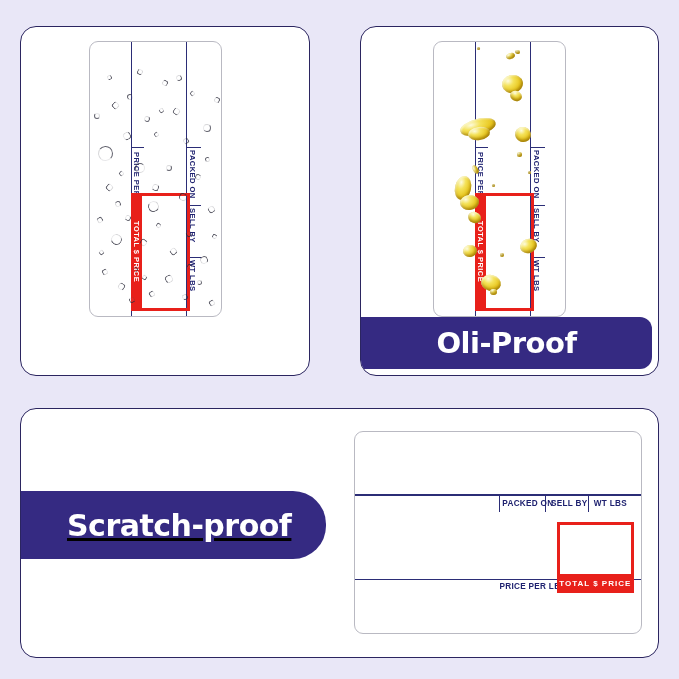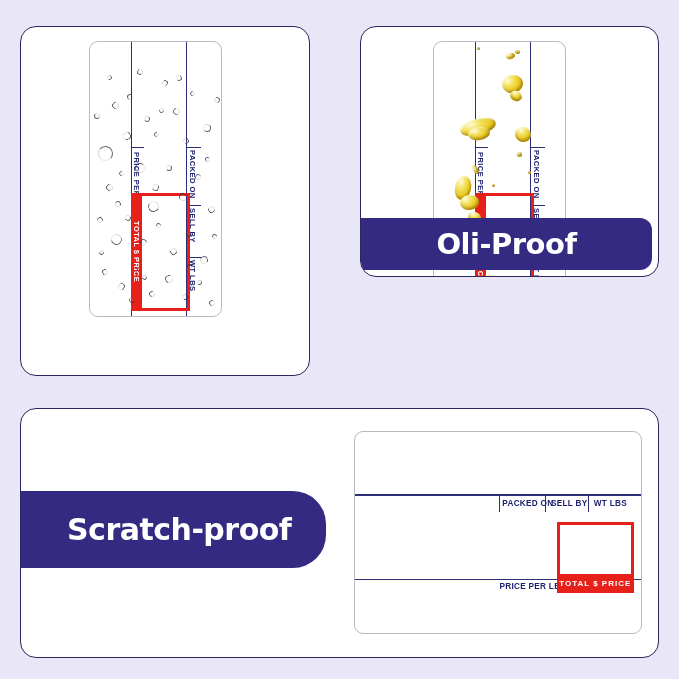--- a/index.html
+++ b/index.html
@@ -19,21 +19,21 @@
   
   .panel {
     position: absolute;
     background: #ffffff;
     border: 1.3px solid #2b2560;
     border-radius: 16px;
     overflow: hidden;
     box-sizing: border-box;
   }
   #panel-water  { left: 20px;  top: 26px;  width: 290px; height: 350px; }
-  #panel-oil    { left: 360px; top: 26px;  width: 299px; height: 251px; padding-left: 27px; }
+  #panel-oil    { left: 360px; top: 26px;  width: 299px; height: 350px; padding-left: 27px; }
   #panel-scratch{ left: 20px;  top: 408px; width: 639px; height: 250px; }
 
   
   .banner {
     position: absolute;
     background: #352a82;
     display: flex;
     align-items: center;
     box-sizing: border-box;
   }
@@ -52,24 +52,25 @@
     border-radius: 12px;
     justify-content: center;
     padding-left: 14px;
   }
   .banner-top .banner-text { font-size: 29px; }
 
   .banner-left {
     left: -18px;
     top: 82px;
     width: 323px;
-    height: 77px;
+    height: 68px;
     border-radius: 0 33px 33px 0;
     justify-content: flex-start;
     padding-left: 64px;
+    text-decoration: underline;
   }
   .banner-left .banner-text { font-size: 30px; }
 
   
   .label-v {
     position: absolute;
     background: #ffffff;
     border: 1px solid #b9b9c2;
     border-radius: 9px;
     overflow: hidden;

